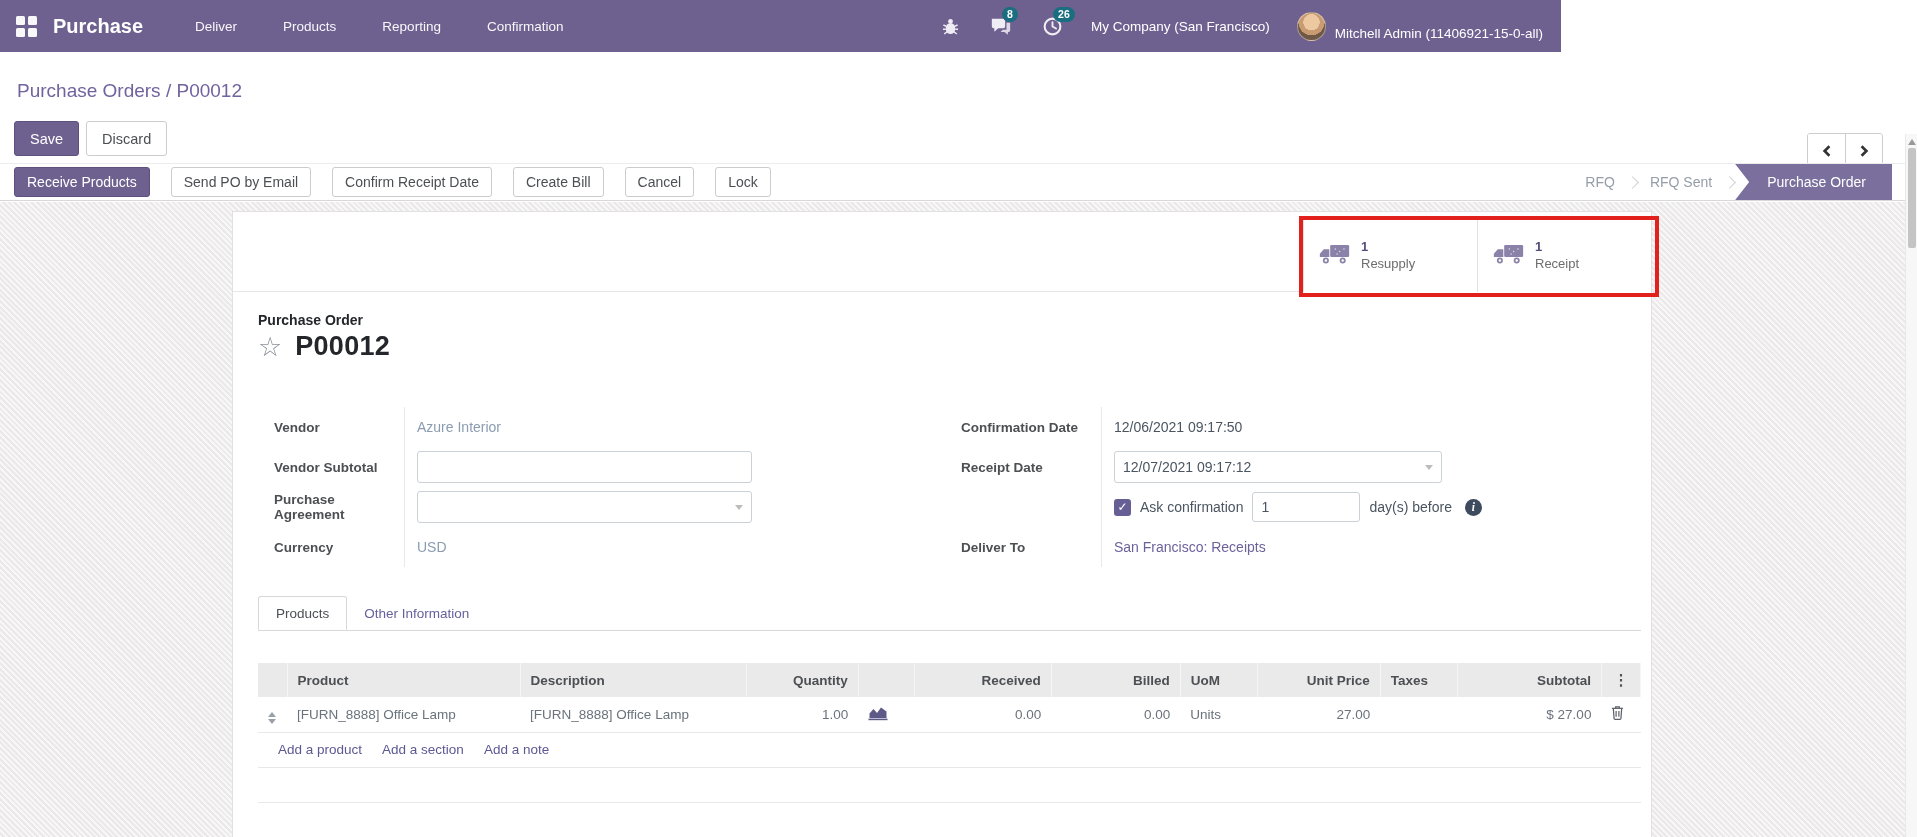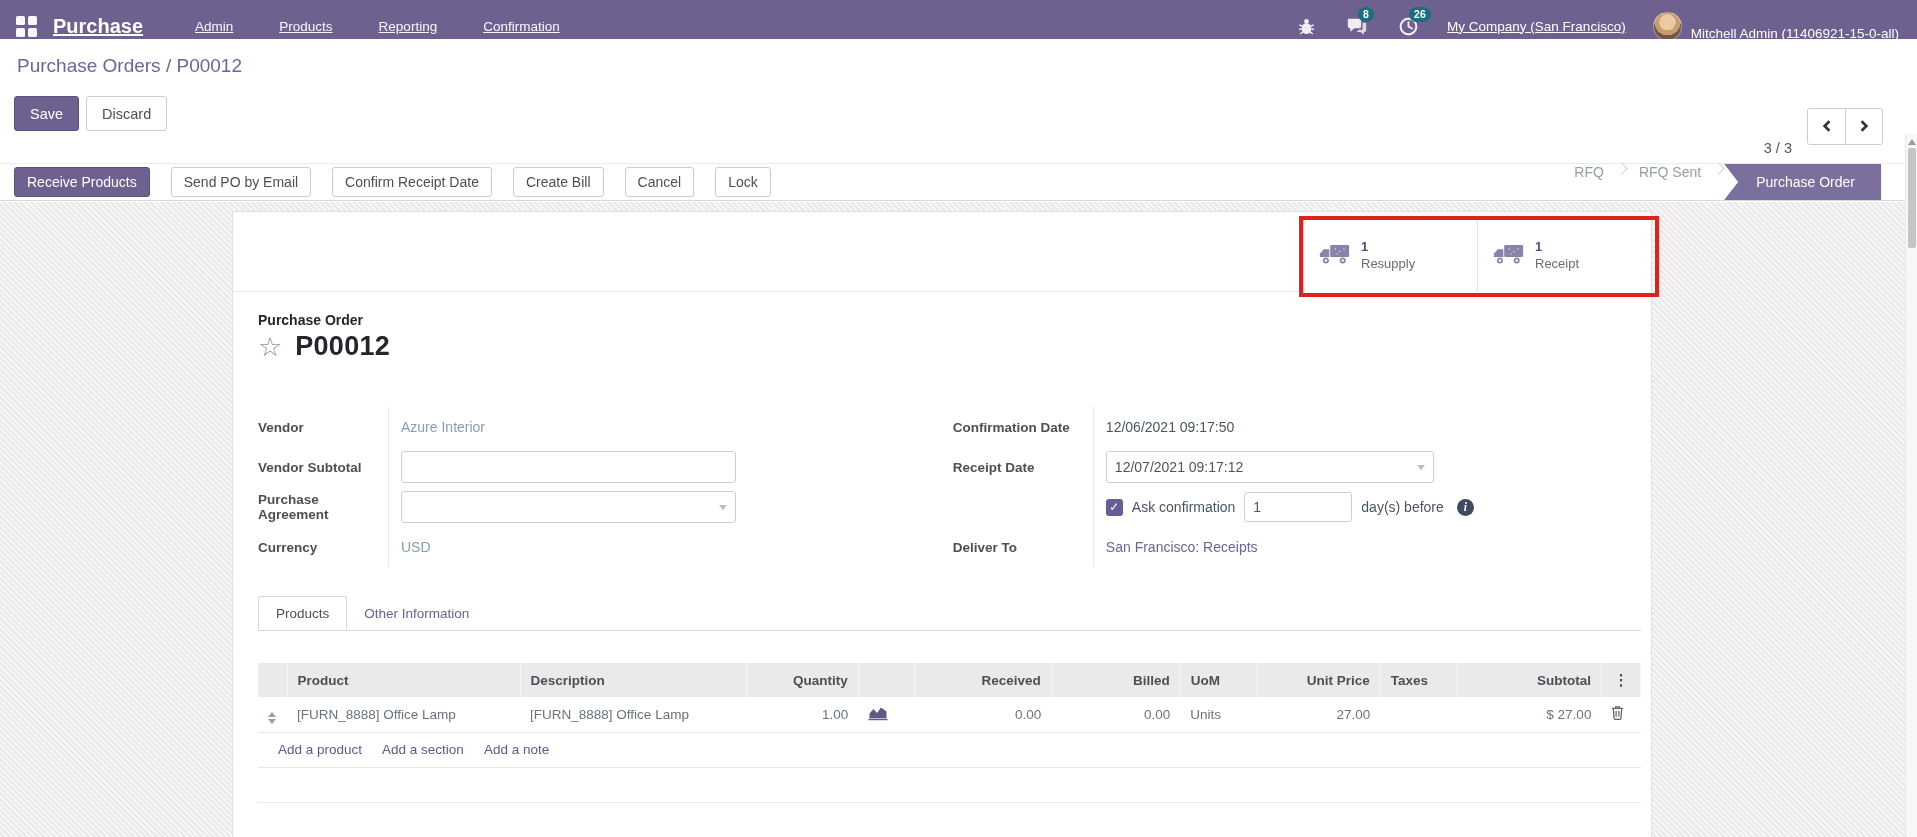--- a/index.html
+++ b/index.html
@@ -1,49 +1,49 @@
 <!DOCTYPE html>
 <html><head>
 <meta charset="utf-8">
 <style>
   * { box-sizing: border-box; margin: 0; padding: 0; }
   html,body { width:1917px; height:837px; overflow:hidden; font-family:"Liberation Sans",sans-serif; background:#fff; position:relative; }
 
   
-  .navbar { position:absolute; top:0; left:0; width:1917px; height:52px; background:#6e6190; display:flex; align-items:center; color:#fff; padding:0 18px 0 16px;text-decoration:underline; }
+  .navbar { position:absolute; top:0; left:0; width:1561px; height:52px; background:#6e6190; display:flex; align-items:center; color:#fff; padding:0 18px 0 16px; }
   .apps-icon { display:grid; grid-template-columns:9px 9px; grid-gap:3px; margin-right:16px; cursor:pointer; }
   .apps-icon span { width:9px; height:9px; background:#fff; border-radius:1.5px; opacity:.95; }
   .brand { font-size:20px; font-weight:700; margin-right:52px; }
   .nav-menus { display:flex; gap:46px; font-size:13.5px; }
   .nav-menus > div { cursor:pointer; opacity:.95; }
   .nav-right { margin-left:auto; display:flex; align-items:center; gap:27px; font-size:13.5px; }
   .icon-btn { position:relative; width:24px; height:24px; display:flex; align-items:center; justify-content:center; cursor:pointer; }
   .nav-badge { position:absolute; top:-7px; left:13px; background:#1b6d80; color:#fff; font-size:10.5px; font-weight:700; line-height:13px; padding:1px 5px; border-radius:9px; }
   .avatar { width:29px; height:29px; border-radius:50%; border:1px solid rgba(255,255,255,.4);
             background: radial-gradient(circle at 50% 34%, #ecc9a0 0 36%, #c89b72 37% 58%, #6f5846 59% 100%); }
   .user-box { display:flex; align-items:flex-end; gap:9px; cursor:pointer; }
 
   
-  .control-panel { position:absolute; top:39px; left:0; width:1917px; height:111px; background:#fff; }
+  .control-panel { position:absolute; top:64px; left:0; width:1917px; height:111px; background:#fff; }
   .breadcrumb { position:absolute; left:17px; top:16px; font-size:19px; color:#71639e; }
   .breadcrumb .bc-link { cursor:pointer; }
   .cp-buttons { position:absolute; left:14px; top:57px; display:flex; gap:7px; }
   .btn { height:35px; padding:0 15px; font-size:14.5px; border-radius:3px; border:1px solid #cccccc; background:#fff; color:#4c4f53; display:flex; align-items:center; cursor:pointer; font-family:inherit; white-space:nowrap; }
   .btn-primary { background:#6e6190; border-color:#5e527d; color:#fff; }
   .pager { position:absolute; right:34px; top:57px; display:flex; align-items:center; gap:15px; }
   .pager-count { font-size:14.5px; color:#555;margin-top:44px; }
   .pager-group { display:flex; border:1px solid #ccc; border-radius:3px; overflow:hidden; }
   .pager-btn { width:37px; height:35px; background:#fff; display:flex; align-items:center; justify-content:center; cursor:pointer; }
   .pager-btn + .pager-btn { border-left:1px solid #ccc; }
 
   
   .statusbar { position:absolute; top:163px; left:0; width:1905px; height:38px; background:#fff; border-top:1px solid #ececec; border-bottom:1px solid #d8d8d8; display:flex; align-items:center; padding-left:14px; }
   .sb-buttons { display:flex; gap:21px; }
   .btn-sm { height:30px; padding:0 12px; font-size:14px; }
-  .ribbon { margin-left:auto; display:flex; height:100%; margin-right:24px; }
+  .ribbon { margin-left:auto; display:flex; align-items:center; height:100%; margin-right:13px; }
   .step { color:#949ea8; font-size:14px; padding:0 12px; cursor:pointer; }
   .chev-sep { width:9px; height:9px; border-top:1px solid #cfcfcf; border-right:1px solid #cfcfcf; transform:rotate(45deg); margin:0 1px; }
   .step-active { background:#7a6f9d; color:#fff; height:100%; display:flex; align-items:center; padding:0 26px 0 32px; font-size:14px; clip-path:polygon(0 0, 14px 50%, 0 100%, 100% 100%, 100% 0); cursor:pointer; }
 
   
   .content { position:absolute; top:202px; left:0; width:1905px; height:635px; background-color:#efedee;
              background-image:repeating-linear-gradient(45deg, rgba(255,255,255,.55) 0 2px, rgba(0,0,0,.02) 2px 4px); }
   .sheet { position:absolute; left:232px; top:9px; width:1420px; height:626px; background:#fff; border:1px solid #e2e0e2; border-bottom:none; }
 
   .top-strip { height:80px; border-bottom:1px solid #e6e6e6; position:relative; }
@@ -55,21 +55,21 @@
   .red-box { position:absolute; left:1066px; top:4px; width:360px; height:81px; border:4px solid #e2201c; z-index:4; pointer-events:none; }
 
   .sheet-body { padding:20px 12px 0 25px; }
   .title-label { font-size:14px; font-weight:700; color:#23262a; }
   .title-row { display:flex; align-items:center; gap:13px; margin-top:3px; }
   .star { font-size:27px; color:#8d939b; line-height:28px; cursor:pointer; }
   .doc-title { font-size:27px; font-weight:700; color:#23262a; letter-spacing:.3px; }
 
   .groups { display:flex; margin-top:45px; }
   .group { display:flex; flex-direction:column; }
-  .group-left { width:688px; }
+  .group-left { width:688px;margin-left:16px; }
   .group-right { width:709px;margin-left:29px; }
   .frow { display:flex; min-height:40px; align-items:center; }
   .flabel { font-size:13.5px; font-weight:700; color:#4c4f53; align-self:stretch; display:flex; align-items:center; border-right:1px solid #e9e9e9; }
   .group-left .flabel { width:131px; }
   .group-right .flabel { width:141px; }
   .fvalue { flex:1; display:flex; align-items:center; padding-left:12px; font-size:14px; color:#4a5560; gap:9px; }
   .link-muted { color:#8b9cb0; cursor:pointer; }
   .link-purple { color:#6d629c; cursor:pointer; }
   .o-input { height:32px; border:1px solid #ccd1d6; border-radius:3px; padding:0 8px; font-size:14px; color:#4a5560; font-family:inherit; background:#fff; outline:none; }
   .w-main { width:335px; }
@@ -110,21 +110,21 @@
 
 <div class="navbar">
   <div class="apps-icon">
       <span></span>
       <span></span>
       <span></span>
       <span></span>
     </div>
   <div class="brand">Purchase</div>
   <div class="nav-menus">
-    <div>Admin</div>
+    <div>Deliver</div>
     <div>Products</div>
     <div>Reporting</div>
     <div>Confirmation</div>
   </div>
   <div class="nav-right">
     <div class="icon-btn">
       <svg width="19" height="19" viewBox="0 0 24 24">
           <ellipse cx="12" cy="14.5" rx="6" ry="7" fill="#efecf4"></ellipse>
           <circle cx="12" cy="5.5" r="3" fill="#efecf4"></circle>
           <path d="M3 10 L7 12 M2.5 15.5 L6 15.5 M4 21.5 L8 18.5 M21 10 L17 12 M21.5 15.5 L18 15.5 M20 21.5 L16 18.5" stroke="#efecf4" stroke-width="1.8" fill="none"></path>

